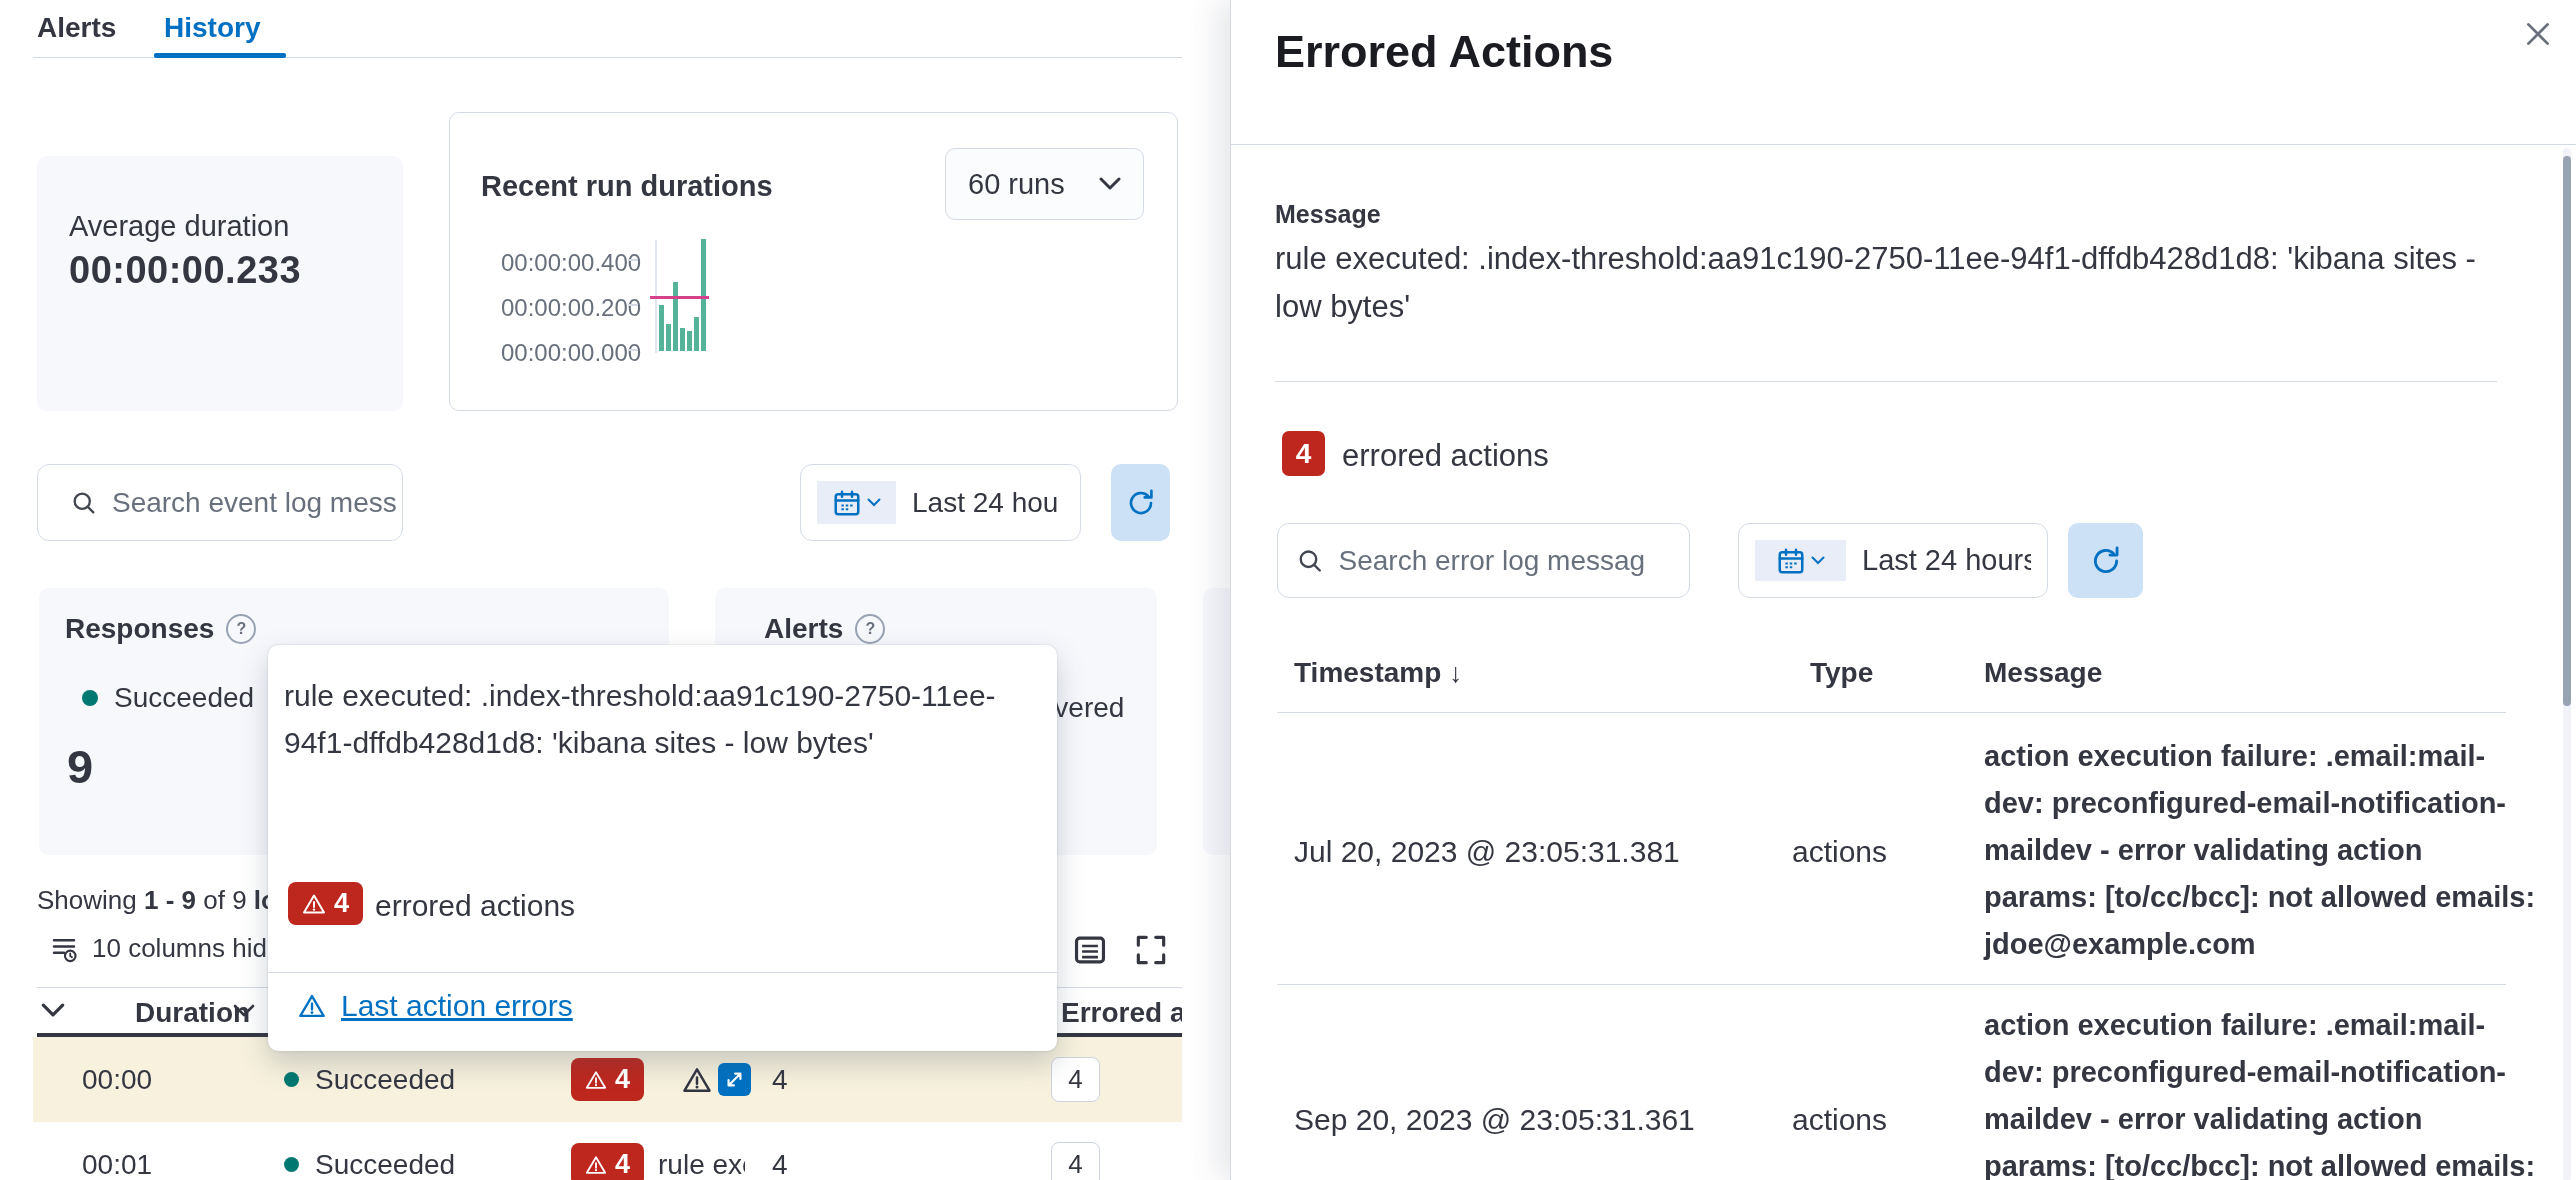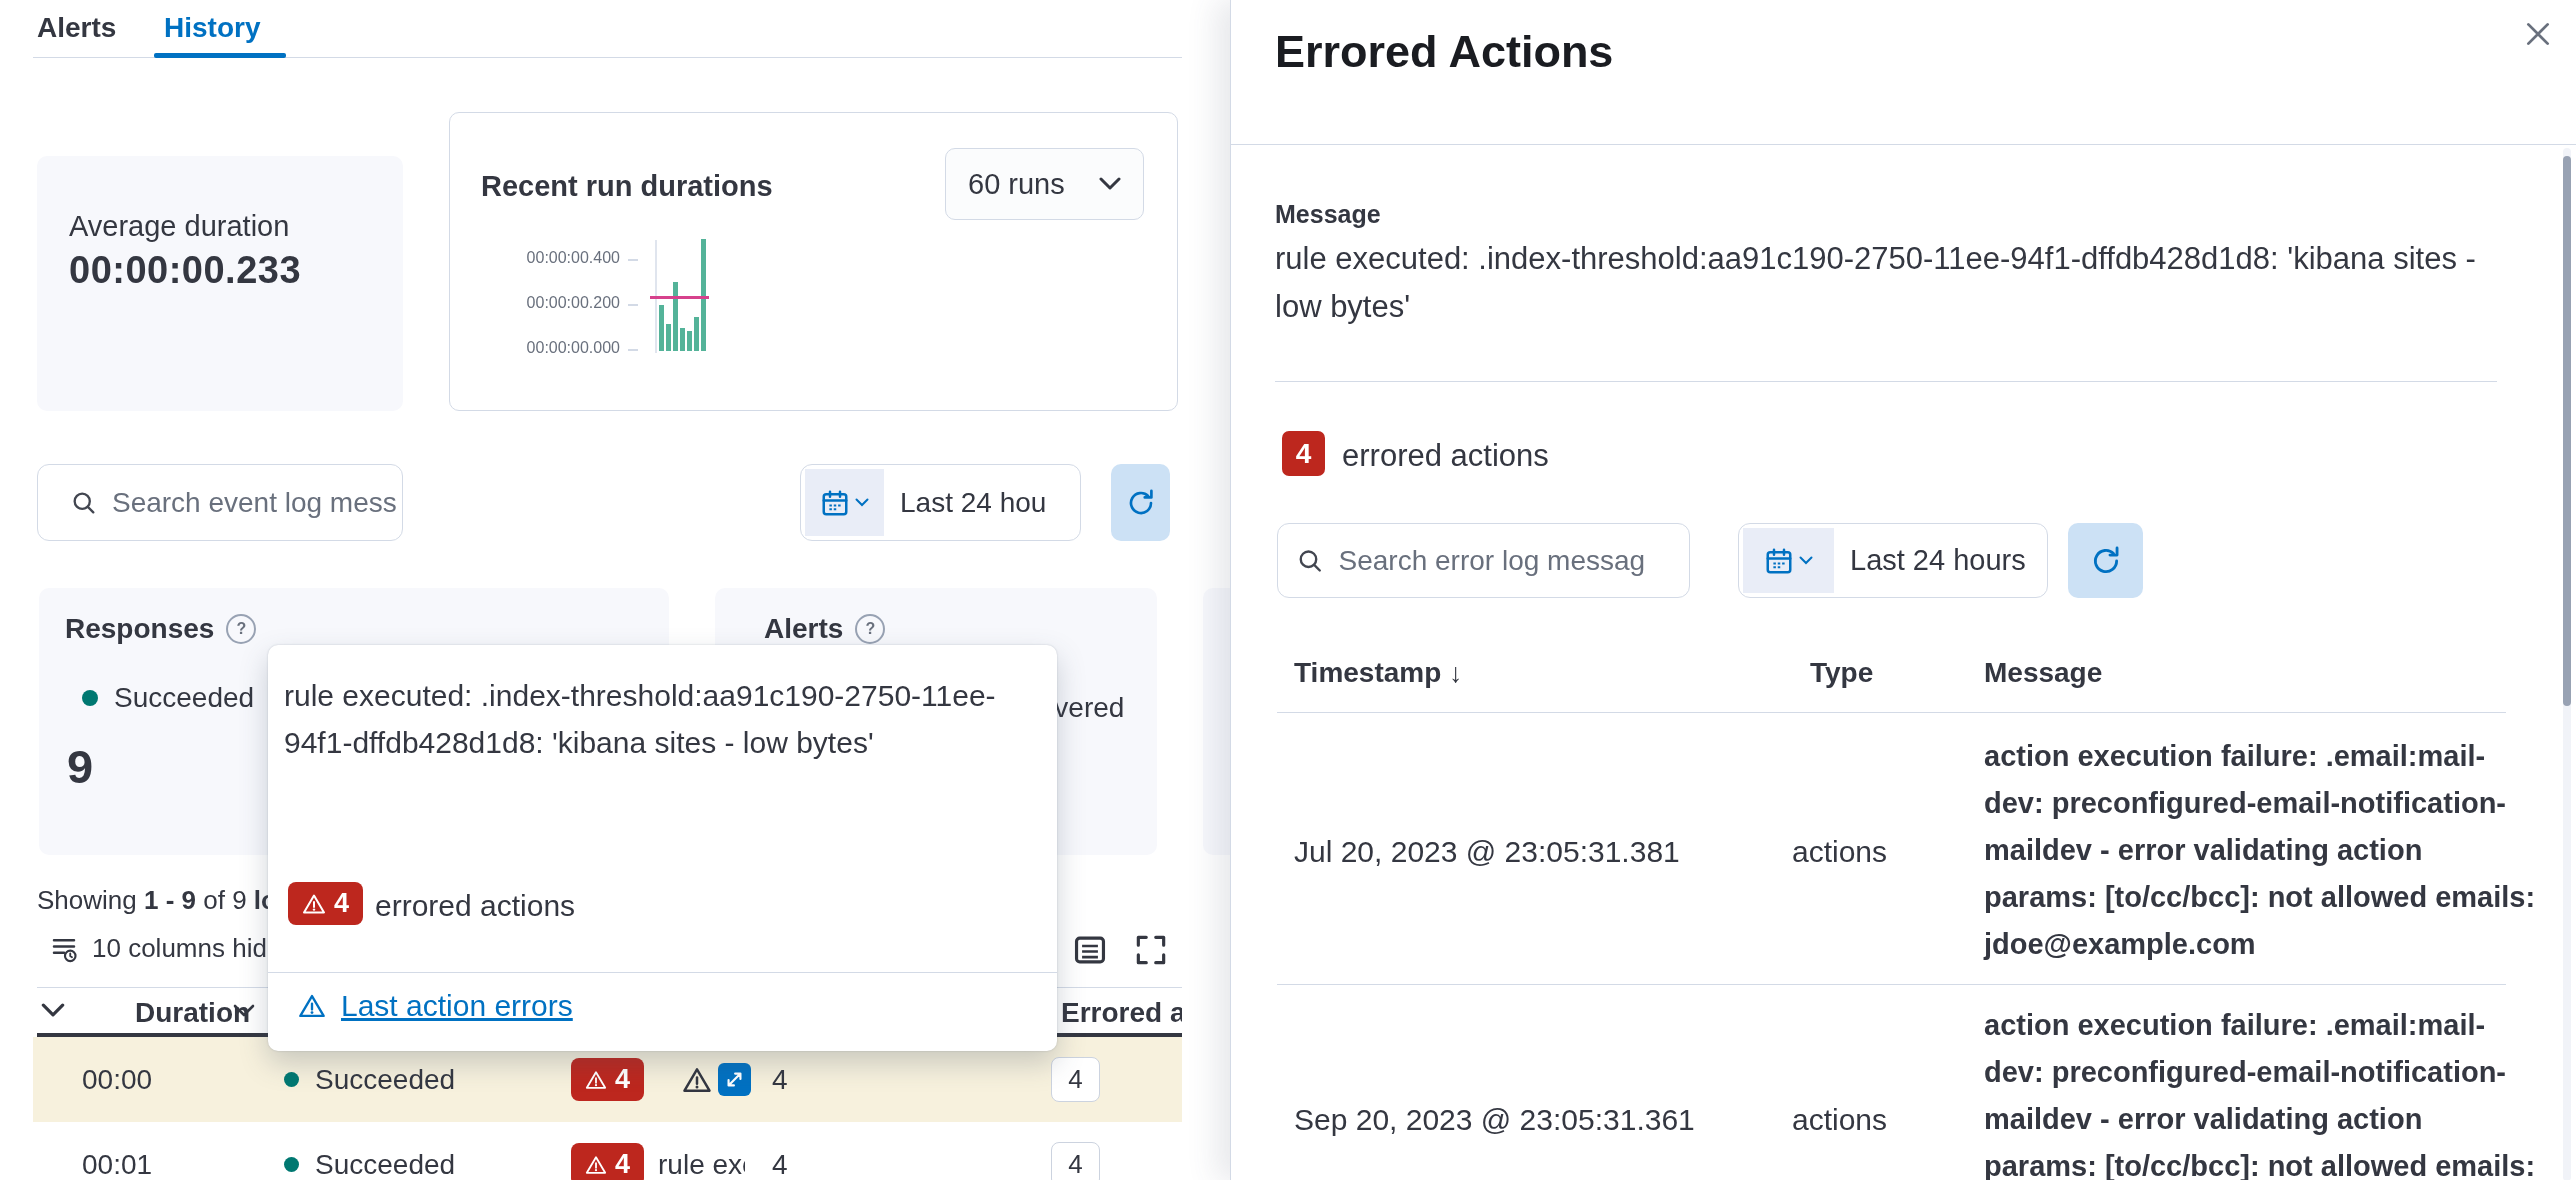--- a/index.html
+++ b/index.html
@@ -16,36 +16,36 @@
 
   
   .panel-subdued{background:#f7f8fc;border-radius:10px;}
   .avg-card{left:37px;top:156px;width:366px;height:255px;}
   .avg-label{left:69px;top:210px;font-size:29px;color:#343741;}
   .avg-value{left:69px;top:249px;font-size:38px;font-weight:700;letter-spacing:0.5px;}
 
   .chart-card{left:449px;top:112px;width:729px;height:299px;background:#fff;border:1px solid #d3dae6;border-radius:10px;box-sizing:border-box;}
   .chart-title{left:481px;top:170px;font-size:29px;font-weight:700;}
   .runs-select{left:945px;top:148px;width:199px;height:72px;border:1px solid #d3dae6;background:#fbfcfd;border-radius:10px;display:flex;align-items:center;justify-content:space-between;padding:0 22px;box-sizing:border-box;font-size:29px;}
-  .ytick{width:119px;text-align:right;font-size:16px;color:#69707d;}
+  .ytick{width:119px;text-align:right;font-size:24px;color:#69707d;}
   .ytick-mark{width:10px;height:2px;background:#d3dae6;}
   .axis-vline{left:655px;top:240px;width:2px;height:113px;background:#e0e5ee;}
   .rc-plot{left:652px;top:239px;width:59px;height:112px;}
   .rc-bars{position:absolute;left:7px;bottom:0;display:flex;align-items:flex-end;gap:2px;height:112px;}
   .rc-bar{width:5px;background:#54b399;}
   .rc-avg{position:absolute;left:-2px;width:59px;height:3px;background:#d6418c;}
 
   
   .input-box{border:1px solid #d3dae6;border-radius:12px;background:#fff;display:flex;align-items:center;box-sizing:border-box;}
   .search-left{left:37px;top:464px;width:366px;height:77px;padding-left:32px;gap:14px;}
   .ghost-input{border:none;outline:none;background:transparent;font-family:inherit;font-size:28px;color:#343741;width:100%;padding:0;}
   .ghost-input::placeholder{color:#69707d;opacity:1;}
   .response-select{left:476px;top:464px;width:263px;height:77px;padding:0 20px;gap:14px;justify-content:center;font-size:28px;}
   .count-badge{display:inline-flex;align-items:center;justify-content:center;min-width:34px;height:34px;border-radius:7px;background:#e0e5f0;font-size:24px;font-weight:700;color:#343741;}
-  .datepicker{overflow:hidden;padding:4px;}
+  .datepicker{overflow:hidden;padding:16px;}
   .dp-left{left:800px;top:464px;width:281px;height:77px;}
   .dp-cal{width:79px;height:100%;background:#e9edf7;display:flex;align-items:center;justify-content:center;gap:5px;flex:none;}
   .dp-text{font-size:28px;color:#343741;white-space:nowrap;overflow:hidden;padding-left:16px;}
   .refresh-btn{background:#cce1f5;border-radius:10px;display:flex;align-items:center;justify-content:center;}
   .refresh-left{left:1111px;top:464px;width:59px;height:77px;}
 
   
   .responses-card{left:39px;top:588px;width:630px;height:267px;}
   .alerts-card{left:715px;top:588px;width:442px;height:267px;}
   .third-card{left:1203px;top:588px;width:59px;height:267px;}

